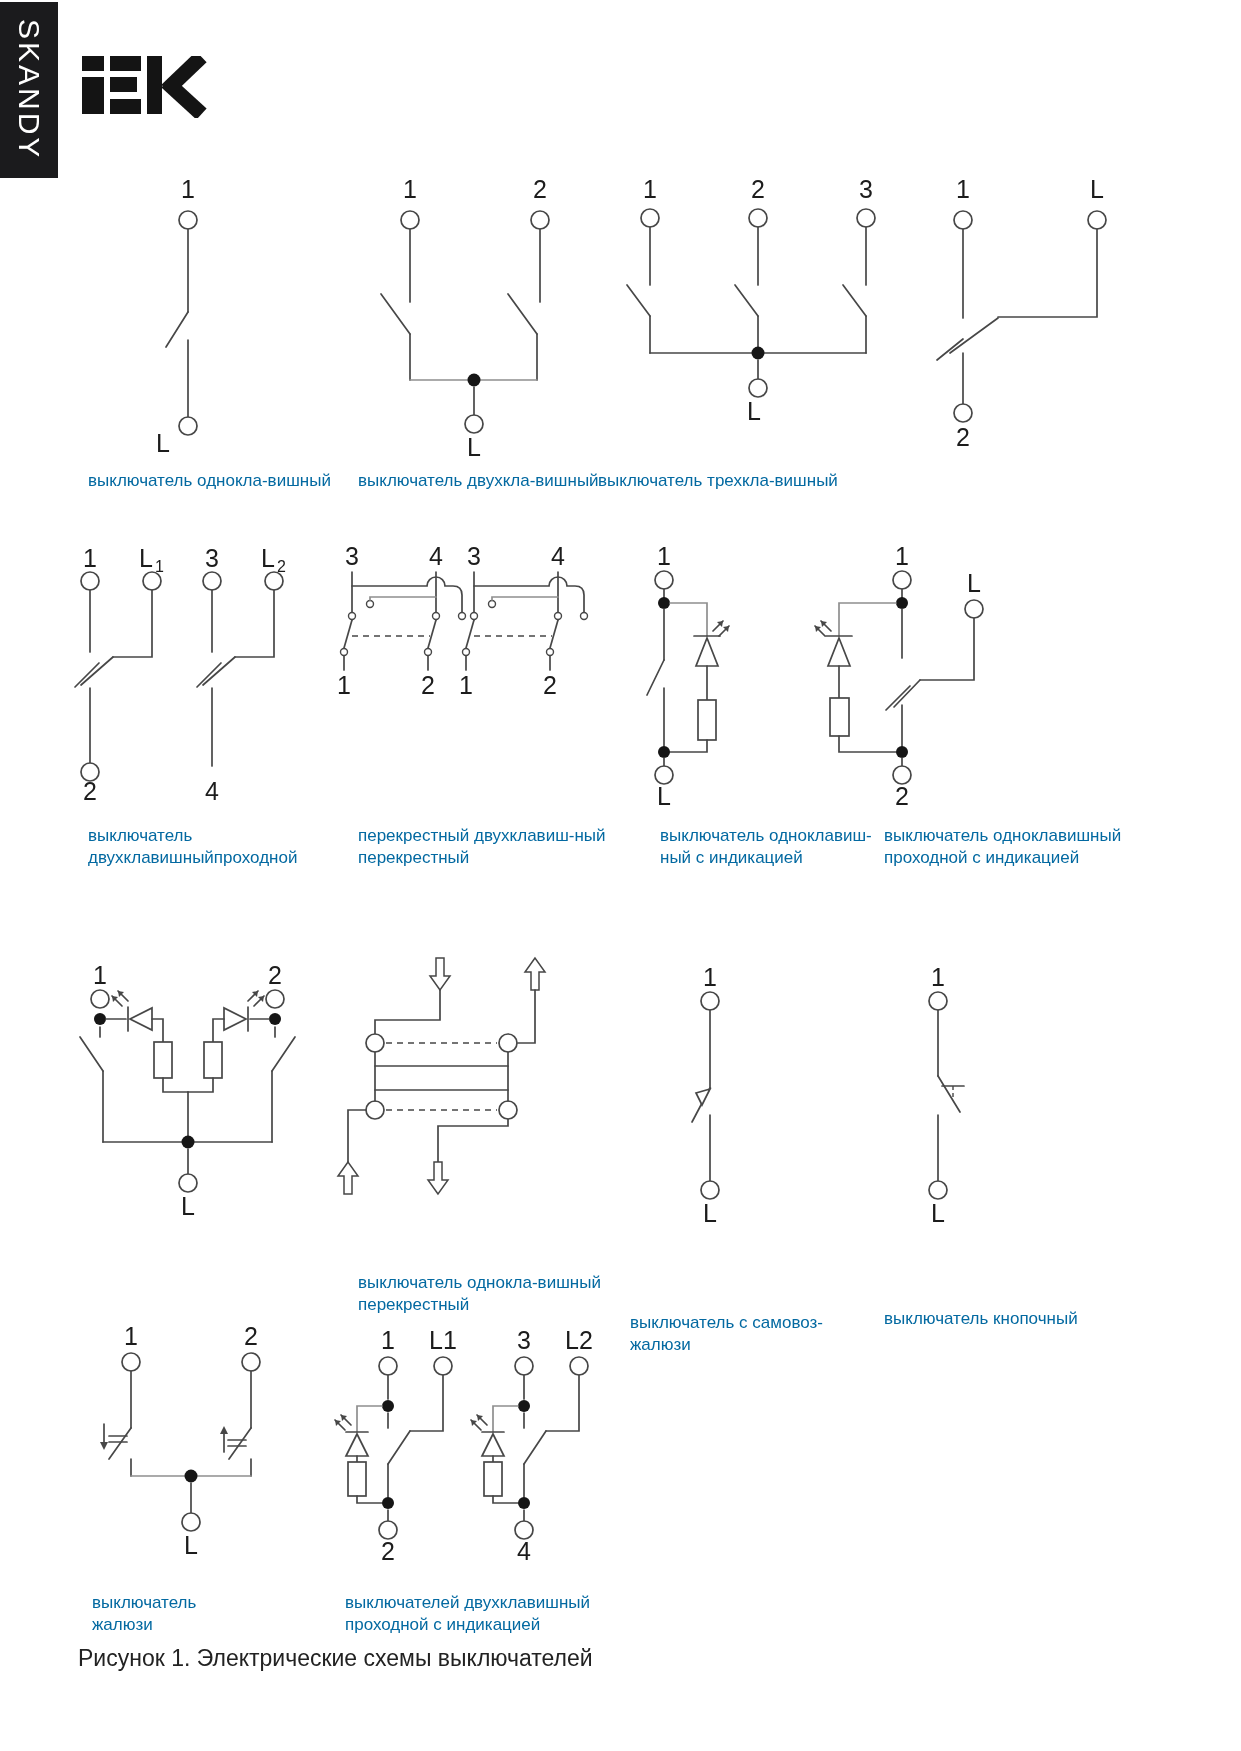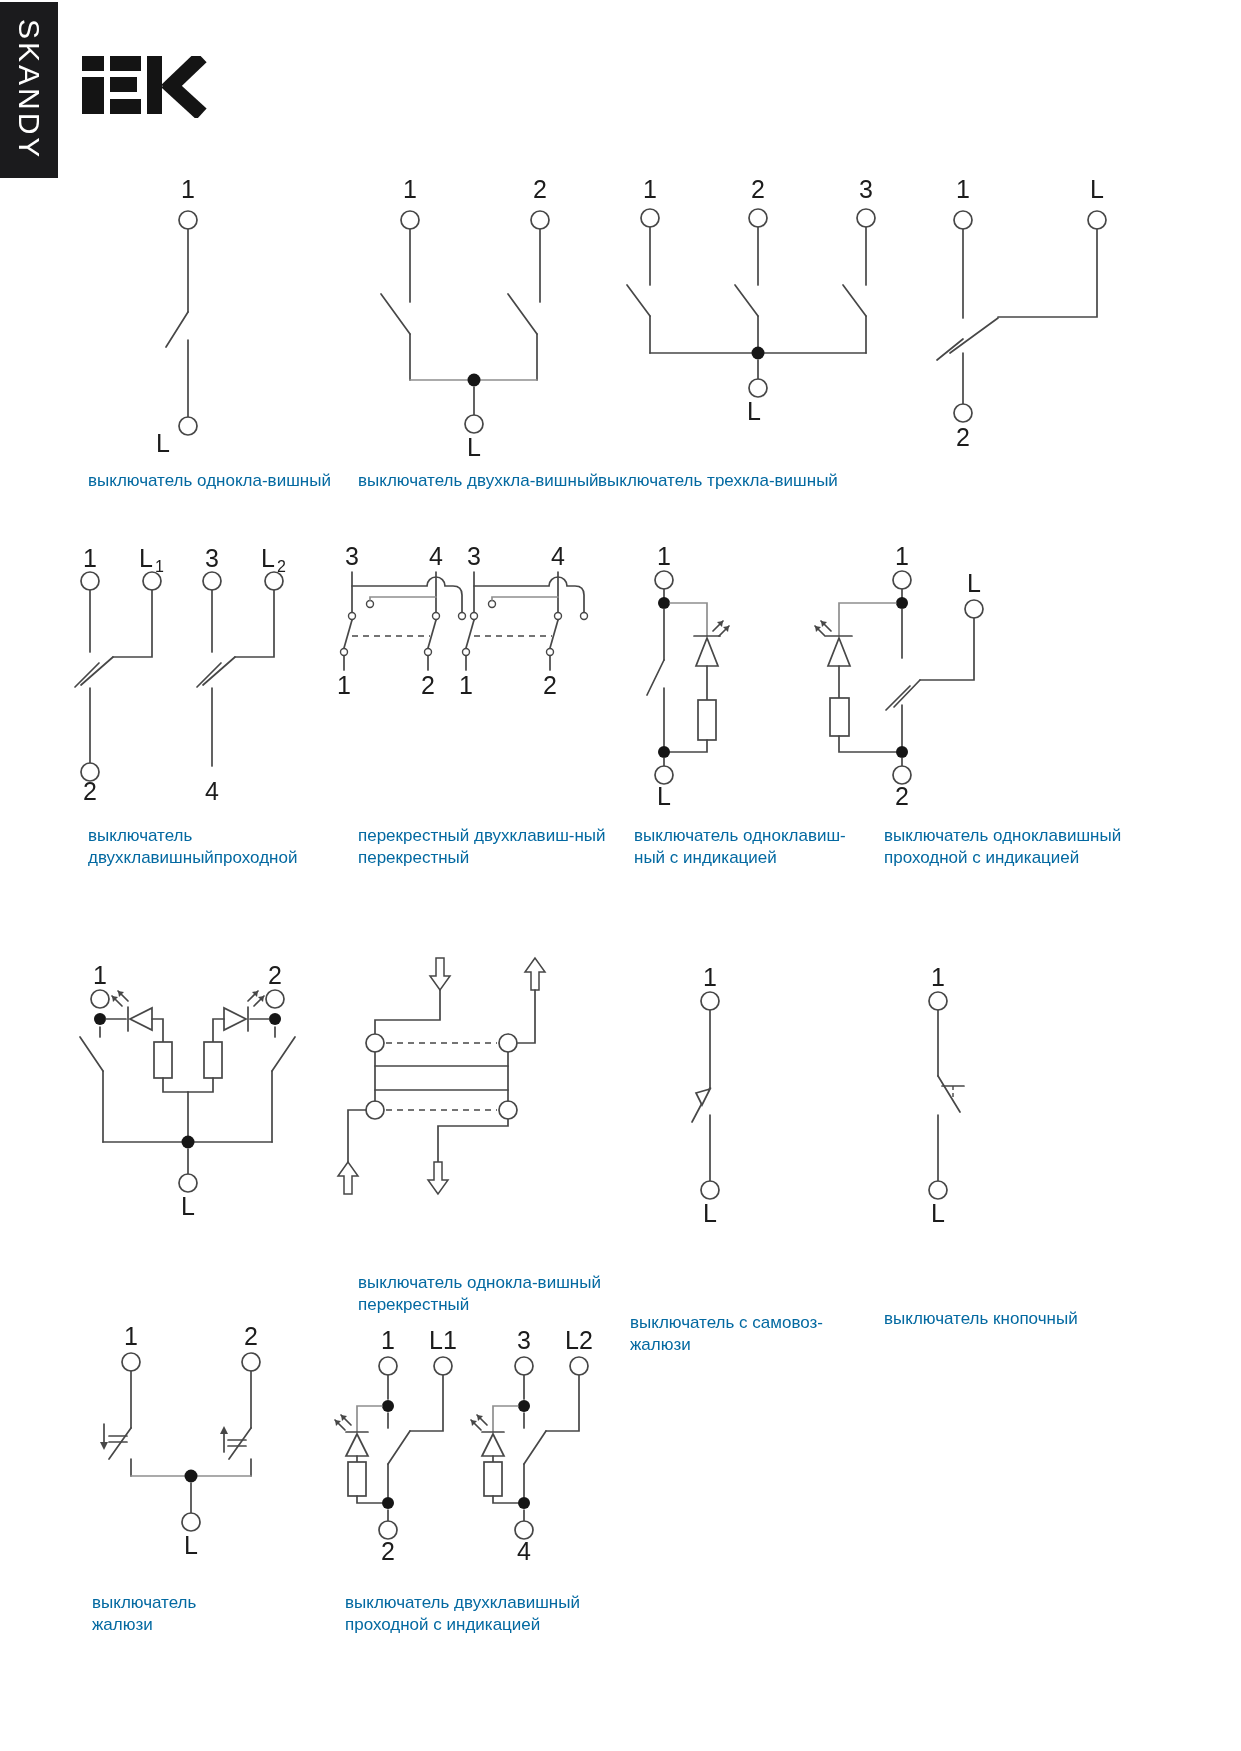--- a/index.html
+++ b/index.html
@@ -438,21 +438,21 @@
   </div>
 
   <div class="cap" style="left:88px;top:825px">
     <span class="capline">выключатель</span>
     <span class="capline">двухклавишныйпроходной</span>
   </div>
   <div class="cap" style="left:358px;top:825px">
     <span class="capline">перекрестный двухклавиш-ный</span>
     <span class="capline">перекрестный</span>
   </div>
-  <div class="cap" style="left:634px;top:825px">
+  <div class="cap" style="left:660px;top:825px">
     <span class="capline">выключатель одноклавиш-</span>
     <span class="capline">ный с индикацией</span>
   </div>
   <div class="cap" style="left:884px;top:825px">
     <span class="capline">выключатель одноклавишный</span>
     <span class="capline">проходной с индикацией</span>
   </div>
 
   <div class="cap" style="left:358px;top:1272px">
     <span class="capline">выключатель однокла-вишный</span>
@@ -465,18 +465,19 @@
   <div class="cap" style="left:884px;top:1308px">
     <span class="capline">выключатель кнопочный</span>
     <span class="capline"></span>
   </div>
 
   <div class="cap" style="left:92px;top:1592px">
     <span class="capline">выключатель</span>
     <span class="capline">жалюзи</span>
   </div>
   <div class="cap" style="left:345px;top:1592px">
-    <span class="capline">выключатель двухклавишный</span>
+    <span class="capline">выключателей двухклавишный</span>
     <span class="capline">проходной с индикацией</span>
   </div>
 
+  <div class="figcap">Рисунок 1. Электрические схемы выключателей</div>
 
 </div>
 
 </body></html>

